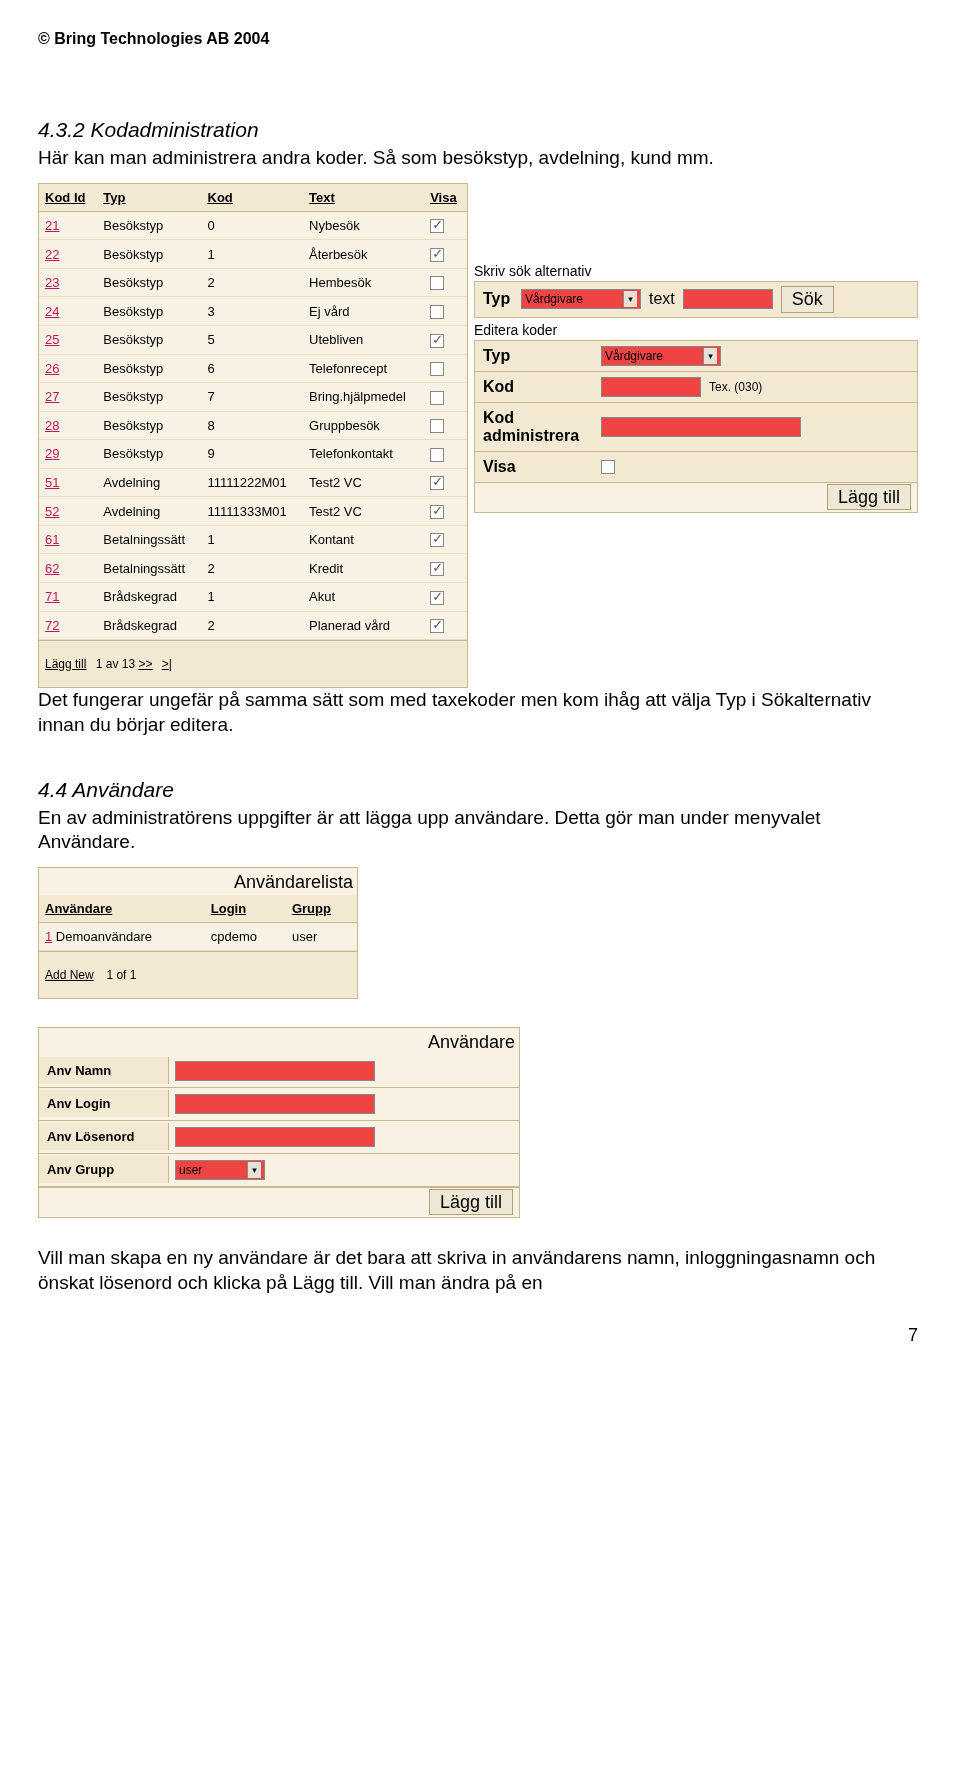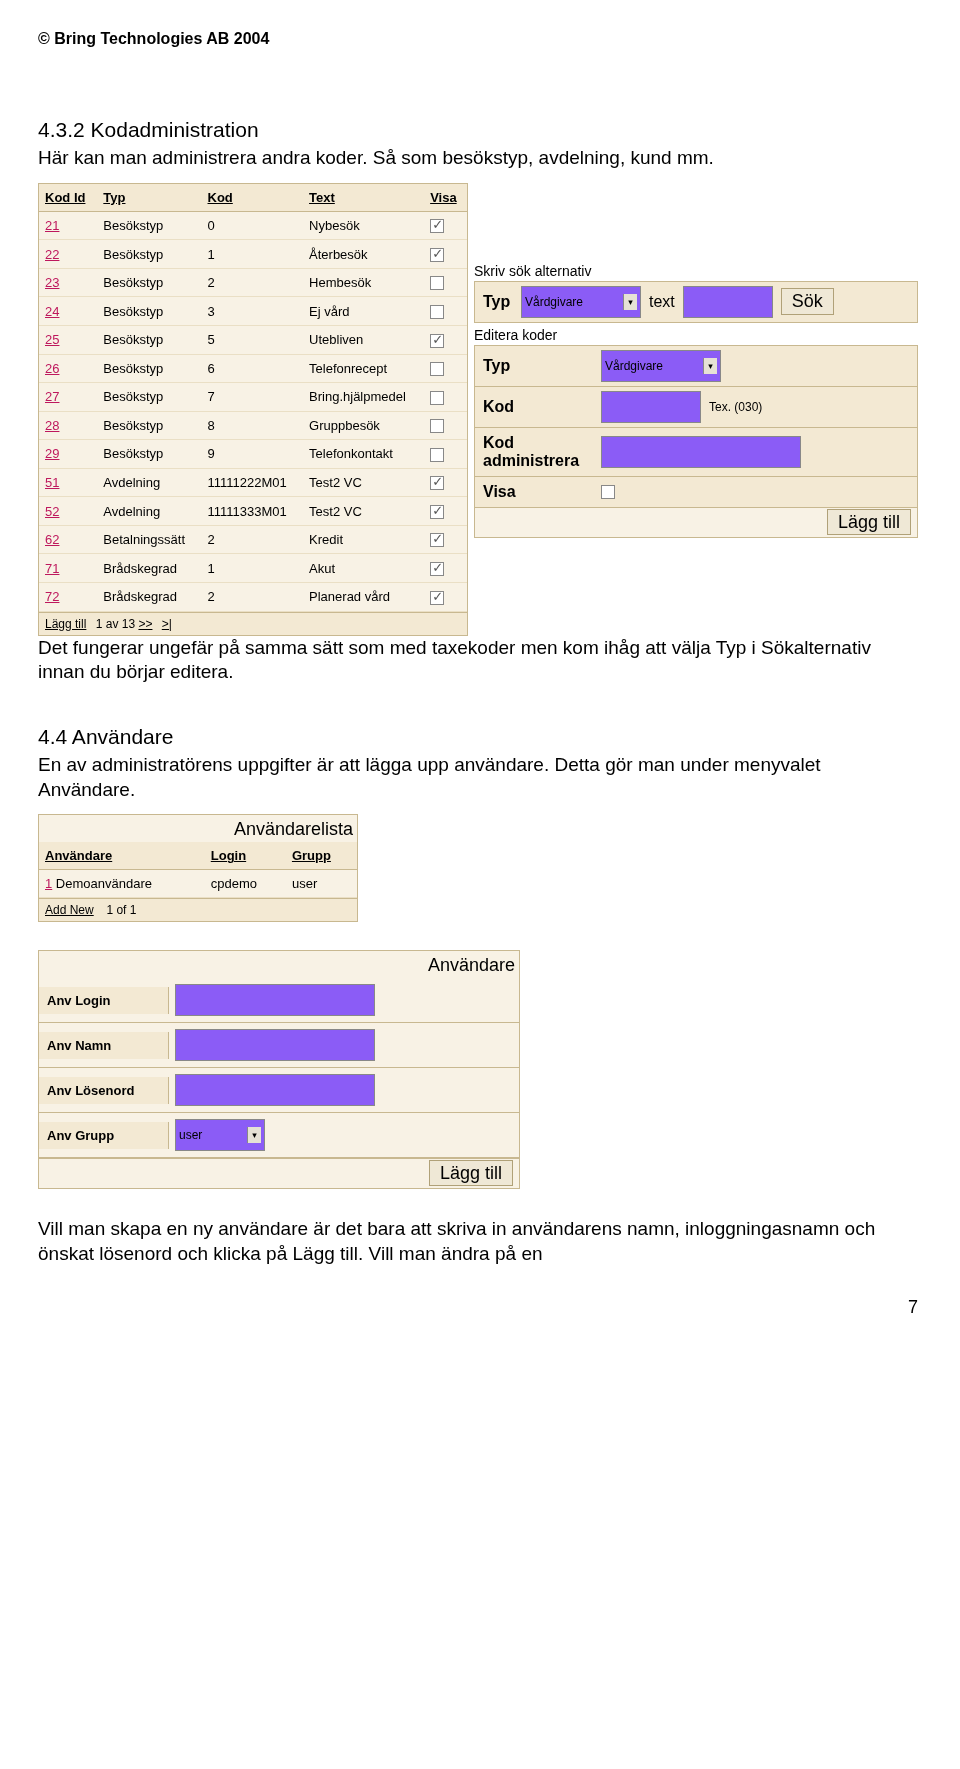--- a/index.html
+++ b/index.html
@@ -5,44 +5,44 @@
   * { box-sizing: border-box; }
   body {
     font-family: Arial, sans-serif;
     background: #fff;
     margin: 0;
     padding: 30px 38px 30px 38px;
     color: #000;
     width: 960px;
   }
   .copyright { font-weight: bold; font-size: 16px; margin-bottom: 70px; }
-  .heading-3 { font-size: 21px; margin-bottom: 4px; }
+  .heading-3 { font-size: 21px; font-style: italic; margin-bottom: 4px; }
   .bodytext { font-size: 19px; line-height: 1.3; margin-bottom: 12px; }
   .app-region { background: #f8f2e5; border: 1px solid #c8b890; font-size: 13px; color: #000; }
   .region1 { display: flex; gap: 6px; padding-right: 4px;}
   .tbl { border-collapse: collapse; width: 100%; }
   .tbl th, .tbl td { text-align: left; padding: 6px 6px; font-weight: normal; }
   .tbl th { font-weight: bold; text-decoration: underline; border-bottom: 1px solid #c8b890; background:#f3e9d3; }
   .tbl td { border-bottom: 1px solid #eadfc5; }
   .tbl td:first-child a { text-decoration: underline; color:#be185d;}
   .chk { width:14px; height:14px; border:1px solid #888; background:#fff; display:inline-block; vertical-align:middle; position:relative;}
   .chk.on::after{content:"✓"; position:absolute; top:-3px; left:1px; font-size:13px; color:#555;}
   .panel-right { flex: 1; display:flex; flex-direction:column; gap:4px; padding-top: 80px; }
   .panel-title { font-size:14px; margin-bottom:2px; }
   .panel-box { border:1px solid #c8b890; background:#f3e9d3; padding:0; }
   .panel-row { display:flex; align-items:center; border-bottom:1px solid #c8b890; }
   .panel-row:last-child { border-bottom:none; }
   .panel-row .lbl { font-weight:bold; width:120px; padding:6px 8px; }
   .panel-row .ctl { flex:1; padding:4px 6px; display:flex; align-items:center; gap:8px;}
-  .select, .textin { background:#8b5cf6; border:1px solid #888; height:20px; font-size:12px; padding:15px 3px; }
+  .select, .textin { background:#ef4444; border:1px solid #888; height:20px; font-size:12px; padding:5px 3px; }
   .select { display:flex; align-items:center; justify-content:space-between; width:120px; }
   .select .arr { width:14px; height:16px; background:#e6e1d5; border-left:1px solid #888; text-align:center; font-size:9px; line-height:16px;}
   .textin { width:120px; display:inline-block; }
   .btn { background:#efe8d6; border:1px solid #b0a178; padding:2px 10px; font-size:18px; cursor:default;}
-  .footerbar { background:#f3e9d3; border-top:1px solid #c8b890; padding:4px 6px; font-size:12px;}
+  .footerbar { background:#f3e9d3; border-top:1px solid #c8b890; padding:16px 6px; font-size:12px;}
   .footerbar a { text-decoration:underline; color:#000; margin-right:6px;}
   .right-align { text-align:right; padding:4px 6px;}
   .section-gap { height:28px; }
   .userlist-title { font-size:18px; margin-bottom:2px; padding:4px 4px 0 4px;text-align:right;}
   .small-region { width: 320px; }
   .form-region { width: 482px; }
   .form-region .panel-row .lbl { width:130px; background:#f3e9d3; font-weight:bold; border-right:1px solid #c8b890;}
   .form-region .panel-row { background:#f8f2e5; }
   .form-region .panel-row .ctl { padding:6px;}
   .page-num { text-align:right; font-size:18px; margin-top:30px; padding-right:4px;}
@@ -136,20 +136,27 @@
             <td>Avdelning</td>
             <td>11111222M01</td>
             <td>Test2 VC</td>
             <td><span class="chk on"></span></td>
           </tr>
           <tr>
             <td><a>52</a></td>
             <td>Avdelning</td>
             <td>11111333M01</td>
             <td>Test2 VC</td>
+            <td><span class="chk on"></span></td>
+          </tr>
+          <tr>
+            <td><a>61</a></td>
+            <td>Betalningssätt</td>
+            <td>1</td>
+            <td>Kontant</td>
             <td><span class="chk on"></span></td>
           </tr>
           <tr>
             <td><a>62</a></td>
             <td>Betalningssätt</td>
             <td>2</td>
             <td>Kredit</td>
             <td><span class="chk on"></span></td>
           </tr>
           <tr>
@@ -263,27 +270,27 @@
     <a>Add New</a>
     &nbsp;<span>1 of 1</span>
   </div>
 </div>
 
 <div class="section-gap"></div>
 
 <div class="app-region form-region">
   <div class="userlist-title">Användare</div>
   <div class="panel-row">
-    <div class="lbl">Anv Login</div>
+    <div class="lbl">Anv Namn</div>
     <div class="ctl">
         <span class="textin" style="width:200px;"></span>
       </div>
   </div>
   <div class="panel-row">
-    <div class="lbl">Anv Namn</div>
+    <div class="lbl">Anv Login</div>
     <div class="ctl">
         <span class="textin" style="width:200px;"></span>
       </div>
   </div>
   <div class="panel-row">
     <div class="lbl">Anv Lösenord</div>
     <div class="ctl">
         <span class="textin" style="width:200px;"></span>
       </div>
   </div>

